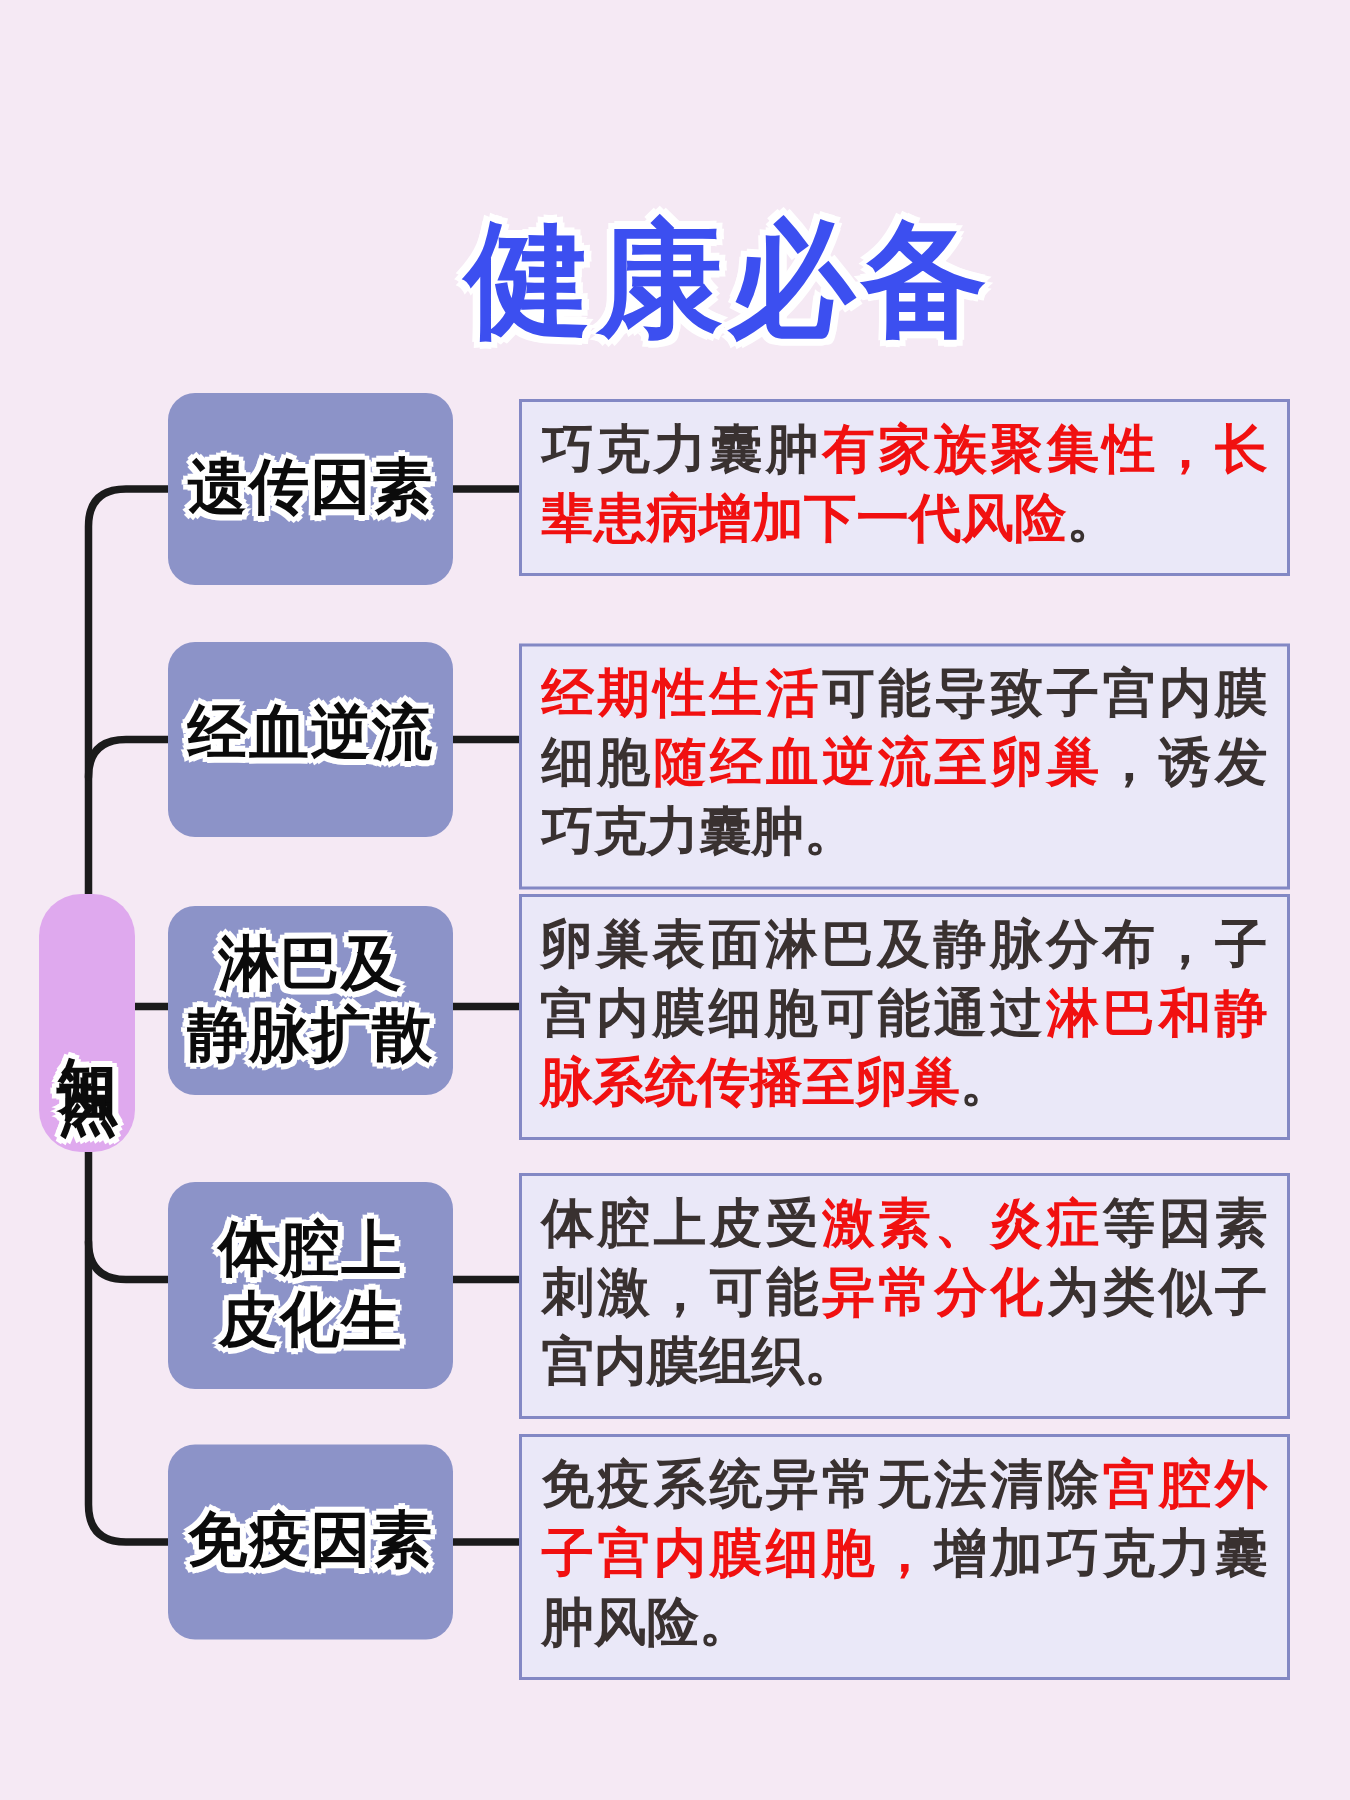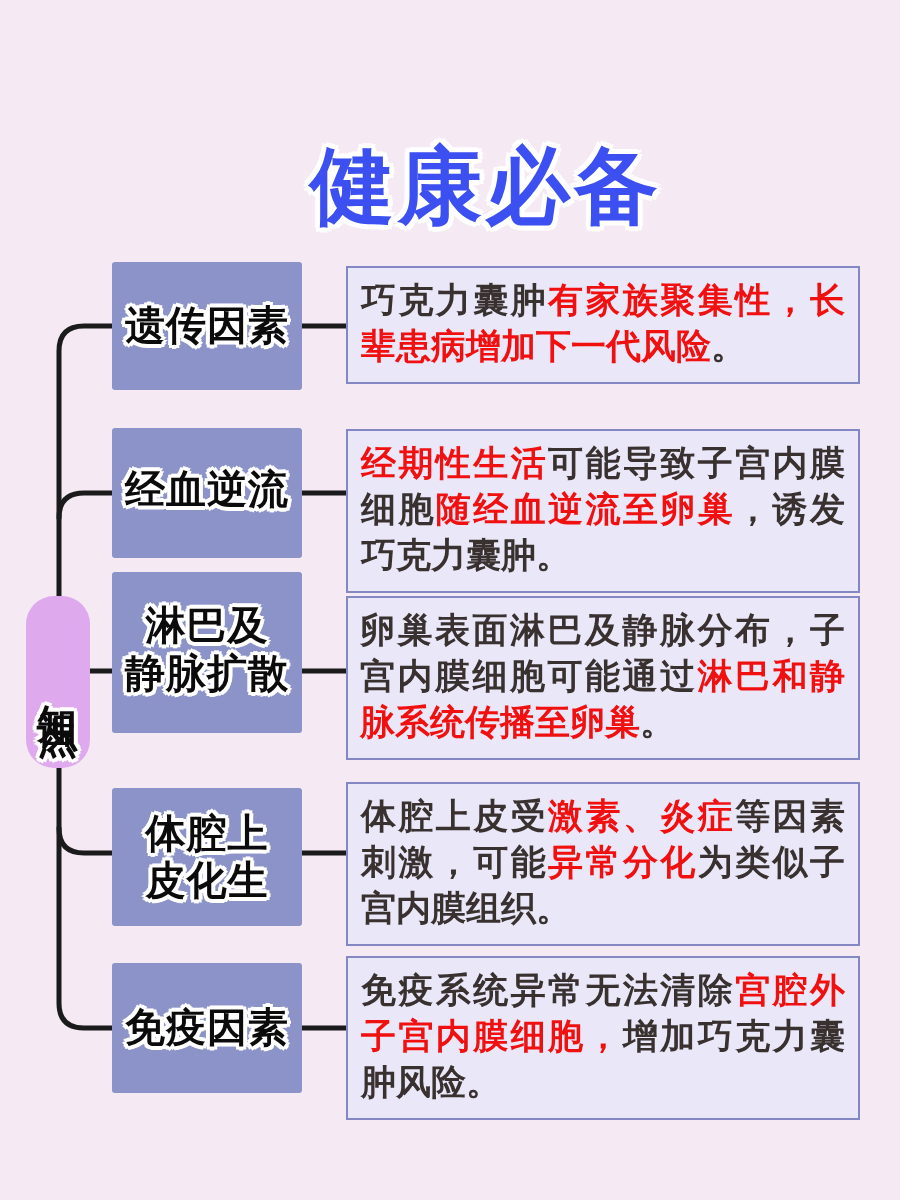--- a/index.html
+++ b/index.html
@@ -47,21 +47,21 @@
     display:flex;align-items:center;justify-content:center;
     writing-mode:vertical-rl;text-orientation:upright;
     font-size:40px;font-weight:900;color:#0B0B0B;letter-spacing:6px;
     text-shadow:
       -3px -3px 0 #fff, 3px -3px 0 #fff, -3px 3px 0 #fff, 3px 3px 0 #fff,
       -4px 0 0 #fff, 4px 0 0 #fff, 0 -4px 0 #fff, 0 4px 0 #fff;
   }
   
   .node{
     position:absolute;left:112px;width:190px;
-    background:var(--node-fill);border-radius:3px;
+    background:var(--node-fill);border-radius:18px;
     display:flex;align-items:center;justify-content:center;text-align:center;
   }
   .node-label{
     font-size:40px;font-weight:900;color:#0B0B0B;line-height:1.18;
     white-space:pre-line;letter-spacing:1px;
     text-shadow:
       -3px -3px 0 #fff, 3px -3px 0 #fff, -3px 3px 0 #fff, 3px 3px 0 #fff,
       -4px 0 0 #fff, 4px 0 0 #fff, 0 -4px 0 #fff, 0 4px 0 #fff;
   }
   
@@ -103,21 +103,21 @@
     <div class="node" style="top: 262px; height: 128px;">
       <span class="node-label">遗传因素</span>
     </div>
     <div class="textbox" style="top: 266px; min-height: 104px;"><span class="seg dark">巧克力囊肿</span><span class="seg red">有家族聚集性，长辈患病增加下一代风险</span><span class="seg dark">。</span></div>
 
     <div class="node" style="top: 428px; height: 130px; font-family: Liberation Mono, monospace;">
       <span class="node-label">经血逆流</span>
     </div>
     <div class="textbox" style="top: 429px; min-height: 134px;"><span class="seg red">经期性生活</span><span class="seg dark">可能导致子宫内膜细胞</span><span class="seg red">随经血逆流至卵巢</span><span class="seg dark">，诱发巧克力囊肿。</span></div>
 
-    <div class="node" style="top: 572px; height: 161px; font-family: Liberation Mono, monospace;">
+    <div class="node" style="top: 604px; height: 126px;">
       <span class="node-label">淋巴及
 静脉扩散</span>
     </div>
     <div class="textbox" style="top: 596px; min-height: 160px; padding-left: 12px;"><span class="seg dark">卵巢表面淋巴及静脉分布，子宫内膜细胞可能通过</span><span class="seg red">淋巴和静脉系统传播至卵巢</span><span class="seg dark">。</span></div>
 
     <div class="node" style="top: 788px; height: 138px; text-align: center;">
       <span class="node-label">体腔上
 皮化生</span>
     </div>
     <div class="textbox" style="top: 782px; min-height: 160px;"><span class="seg dark">体腔上皮受</span><span class="seg red">激素、炎症</span><span class="seg dark">等因素刺激，可能</span><span class="seg red">异常分化</span><span class="seg dark">为类似子宫内膜组织。</span></div>

